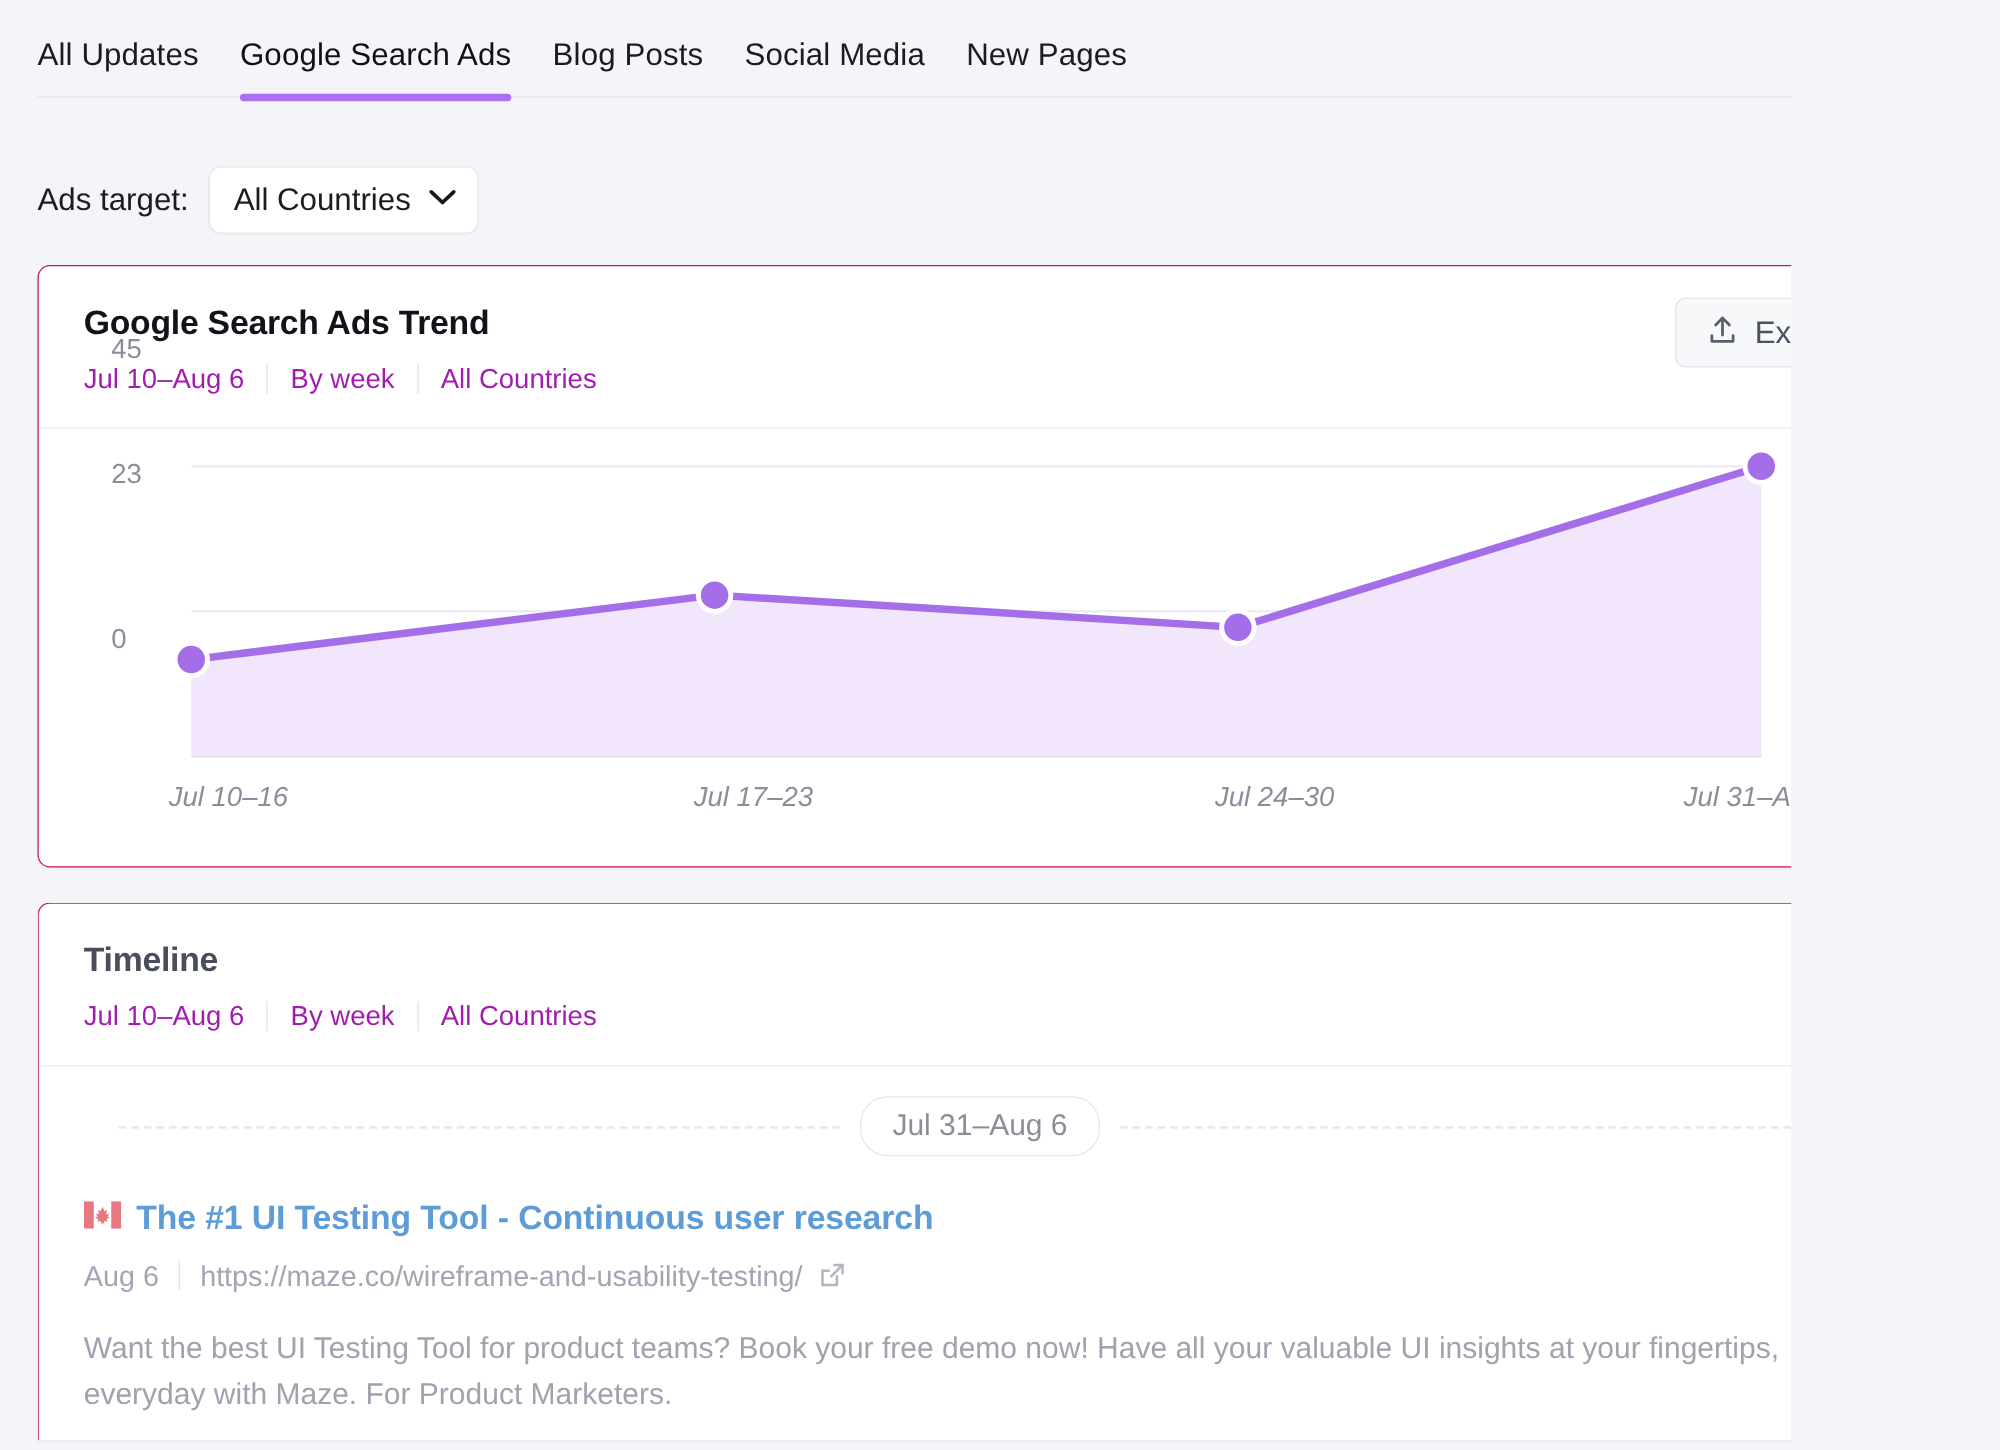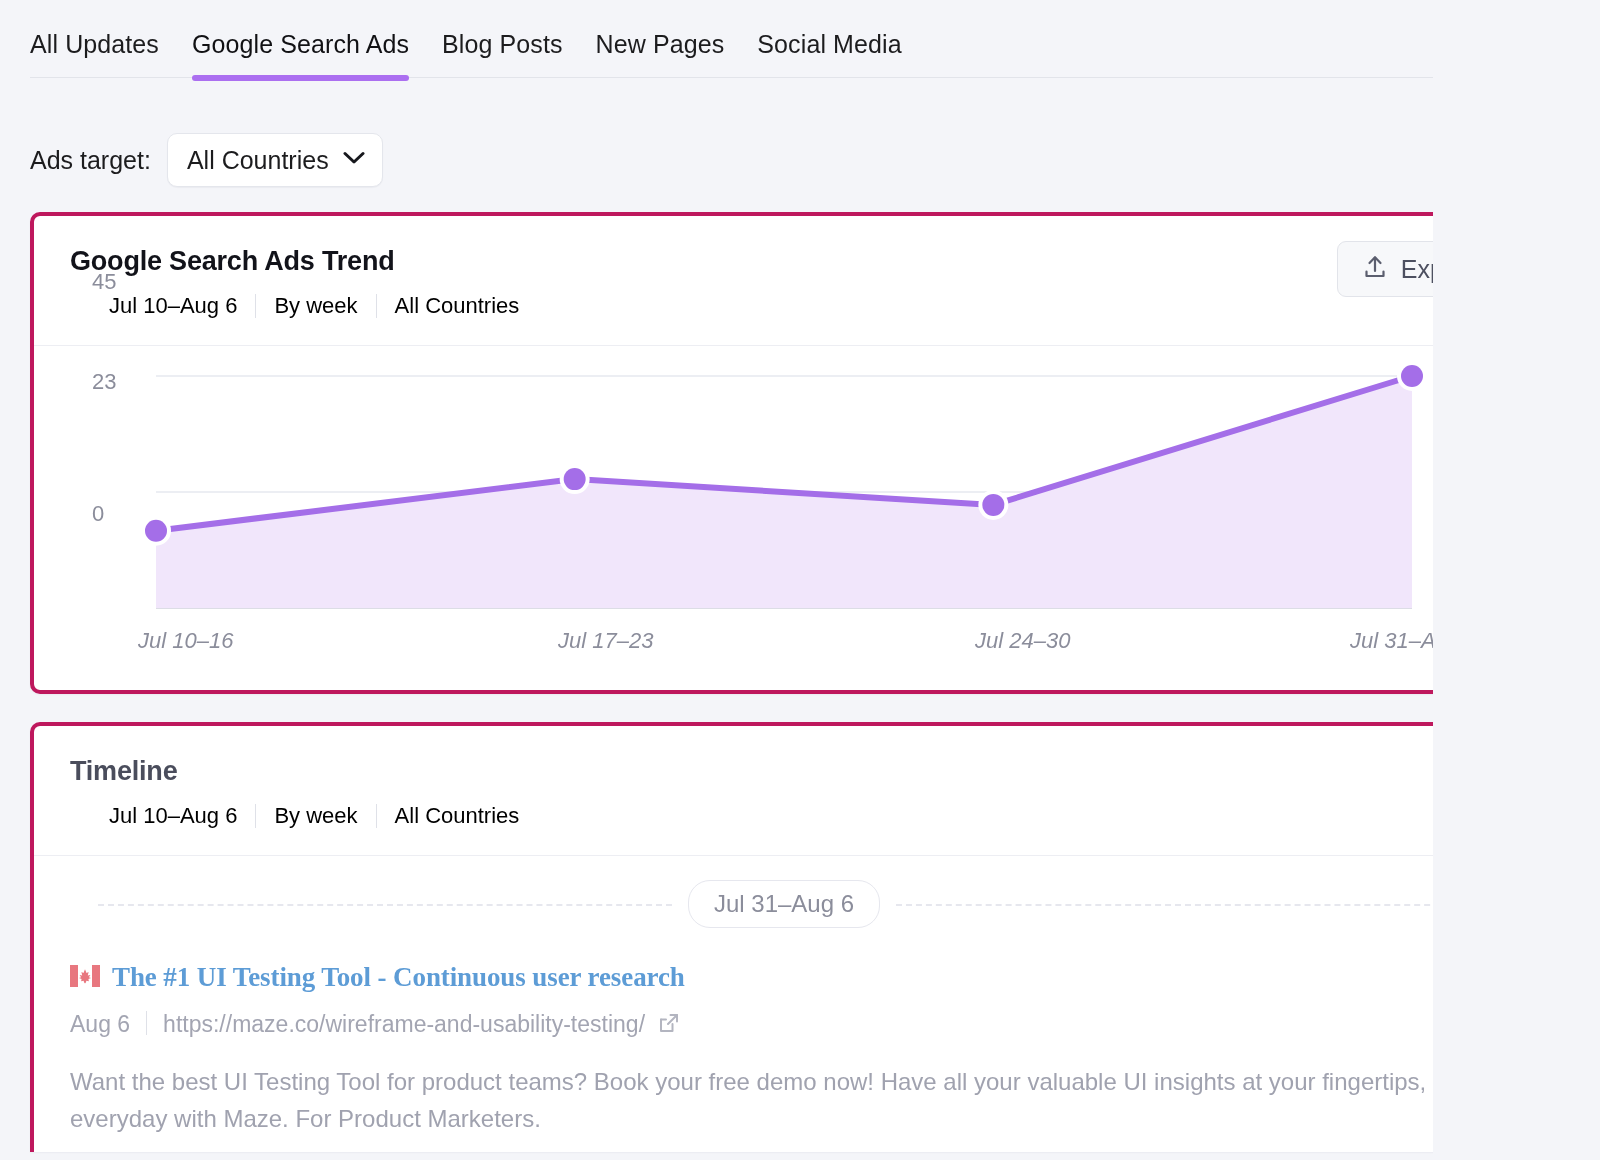--- a/index.html
+++ b/index.html
@@ -85,43 +85,42 @@
     margin-right: 14px;
   }
   .chev { display: block; }
 
   
   .card {
     position: absolute;
     left: 30px;
     width: 1508px;
     background: #fff;
-    border: 4px solid #be185d;
+    border: 1px solid #be185d;
     border-radius: 10px;
     box-shadow: 0 1px 2px rgba(20,25,60,0.045);
   }
   #chart-card { top: 212px; height: 482px; }
   #timeline-card { top: 722px; height: 430px; border-bottom-left-radius:0; border-bottom-right-radius:0; border-bottom:none;}
 
   .card-head { padding: 30px 36px 0 36px; position: relative; }
   .card-title {
     font-size: 27px;
     font-weight: bold;
     color: #12131a;
     letter-spacing: -0.2px;
   }
   .card-title.muted { color: #4a4d5c; }
   .card-sub {
     margin-top: 16px;
     font-size: 22px;
-    color: #000000;
+    color: #a21caf;
     display: flex;
     align-items: center;
     padding-bottom: 26px;
-    margin-left: 39px;
   }
   .card-sub .sep {
     display: inline-block;
     width: 1px;
     height: 24px;
     background: #dfe1e8;
     margin: 0 18px;
   }
   .card-divider {
     height: 1px;
@@ -193,21 +192,20 @@
 
   .ad-item { padding: 10px 0 0 0; }
   .ad-title-row { display: flex; align-items: center; gap: 12px; }
   .flag-ca { display: block; }
   .ad-title {
     font-size: 27px;
     font-weight: bold;
     color: #5d9cd6;
     letter-spacing: -0.1px;
     cursor: pointer;
-    font-family: Liberation Serif, serif;
   }
   .ad-meta {
     margin-top: 18px;
     display: flex;
     align-items: flex-start;
     font-size: 23px;
     color: #a3a5b2;
   }
   .ad-meta .sep {
     display: inline-block;
@@ -239,25 +237,25 @@
     </div>
     <div class="tab active">
       <span>Google Search Ads</span>
       <span class="tab-mark"></span>
     </div>
     <div class="tab">
       <span>Blog Posts</span>
       
     </div>
     <div class="tab">
+      <span>Social Media</span>
+      
+    </div>
+    <div class="tab">
       <span>New Pages</span>
-      
-    </div>
-    <div class="tab">
-      <span>Social Media</span>
       
     </div>
   </div>
 
   <div class="filterrow">
     <div class="filter-label">Ads target:</div>
     <div class="select-box">
       <span class="select-value">All Countries</span>
       <span class="chev">
         <svg width="22" height="14" viewBox="0 0 22 14">

